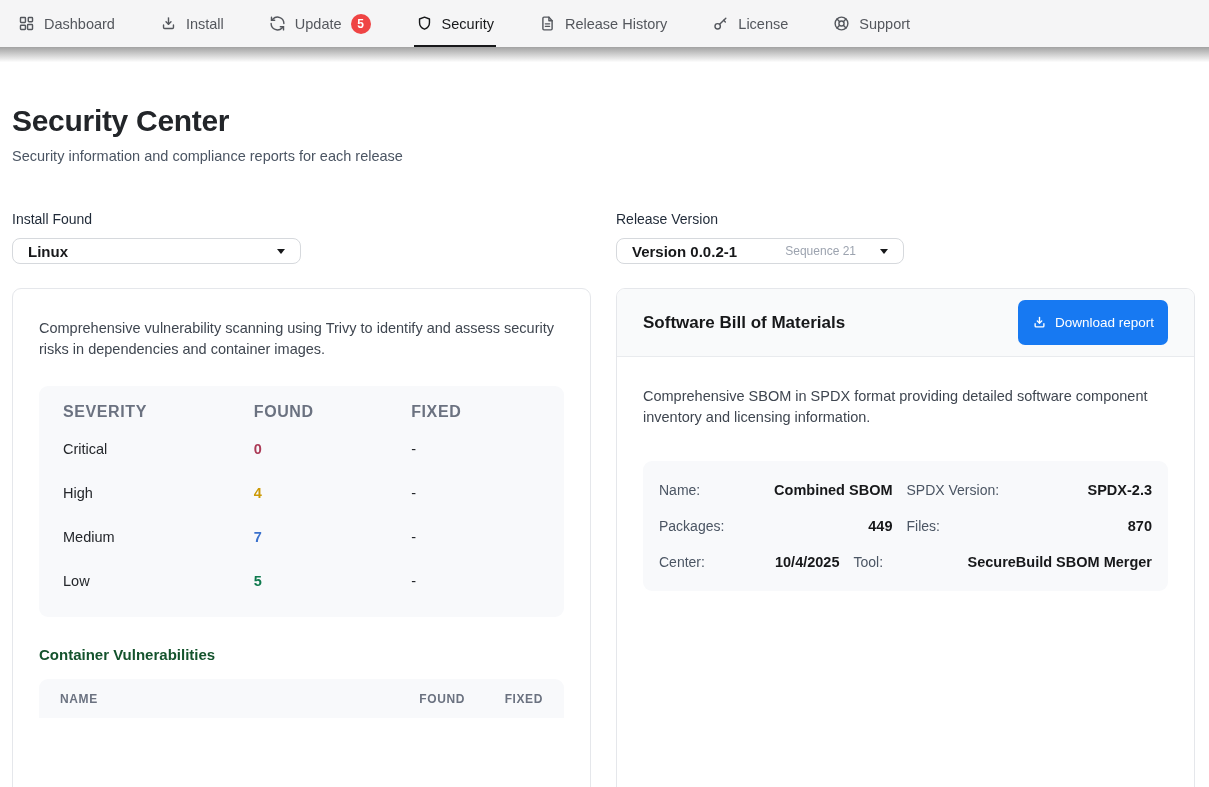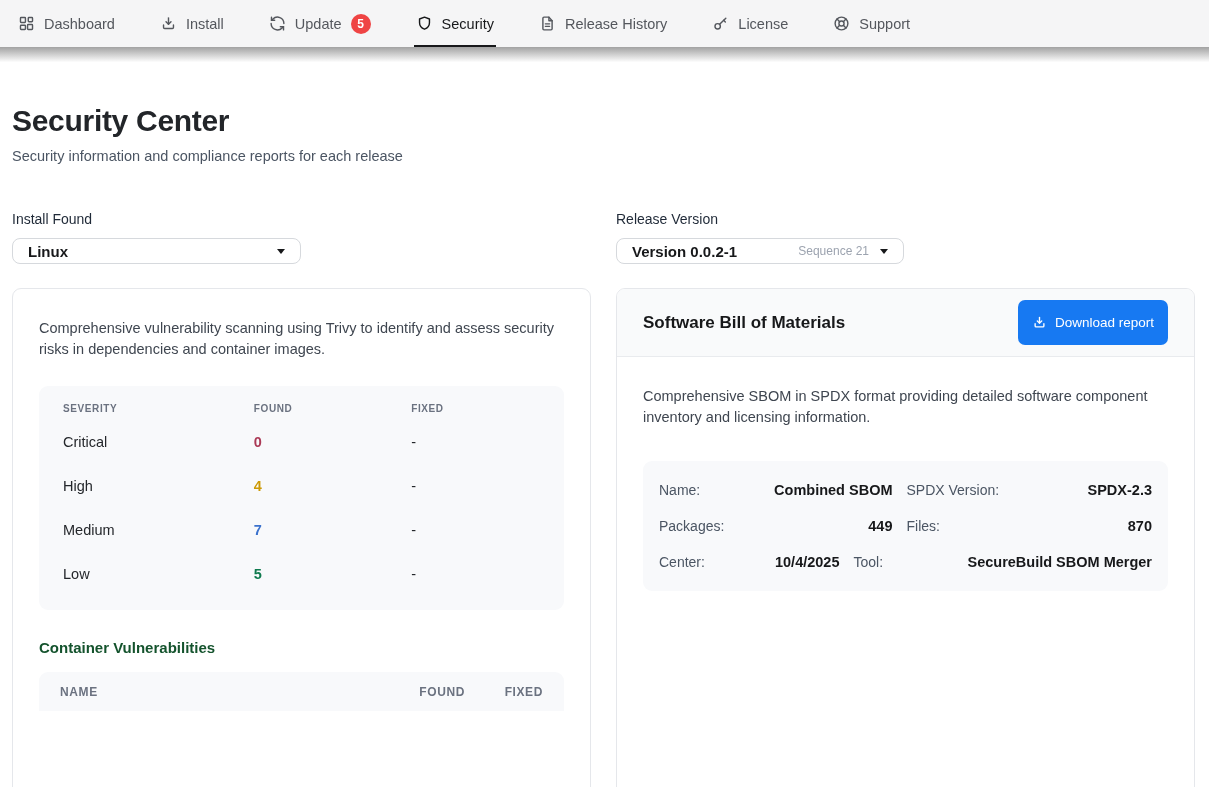--- a/index.html
+++ b/index.html
@@ -28,21 +28,21 @@
   .page-subtitle { margin-top:10px; font-size:14.5px; color:#4b5563; }
 
   .two-col { display:grid; grid-template-columns:1fr 1fr; column-gap:25px; }
   .filters { margin-top:47px; }
   .field-label { font-size:14px; color:#1f2937; margin-bottom:11px; }
   .select { width:289px; height:26px; border:1px solid #d6d9dd; border-radius:8px;
     background:#fff; display:flex; align-items:center; padding:0 15px;
     cursor:pointer; }
   .select-value { font-size:15px; font-weight:700; color:#17181a; }
   .select .spacer { flex:1; }
-  .select-hint { font-size:12px; color:#9ca3af; margin-right:11px; }
+  .select-hint { font-size:12px; color:#9ca3af; margin-right:24px; }
   .caret { width:0; height:0; border-left:4.5px solid transparent;
     border-right:4.5px solid transparent; border-top:5.5px solid #17181a; }
   .release-select { width:288px; }
 
   
   .cards { margin-top:24px; align-items:stretch; }
   .card { border:1px solid #e5e7eb; border-radius:9px; background:#fff;
     overflow:hidden; min-height:560px; }
   .card-header { height:68px; background:#f9fafb; border-bottom:1px solid #e9ebee;
     display:flex; align-items:center; padding:0 26px; }
@@ -53,21 +53,21 @@
   .btn-primary { margin-left:auto; display:flex; align-items:center; gap:8px;
     background:#1779f2; color:#fff; border:none; border-radius:7px;
     padding:15px 14px; font-size:13.5px; font-weight:500; cursor:pointer;
     font-family:inherit; }
 
   
   .sev-table { margin-top:26px; background:#f8f9fb; border-radius:9px;
     padding:17px 0 14px; }
   .sev-row { display:grid; grid-template-columns:40% 33% 27%; padding:0 24px;
     align-items:center; }
-  .sev-head { font-size:10px; font-weight:700; letter-spacing:0.6px;
+  .sev-head { font-size:16px; font-weight:700; letter-spacing:0.6px;
     text-transform:uppercase; color:#6b7280; padding-bottom:6px; }
   .sev-data { height:44px; font-size:14.5px; color:#24272b; }
   .sev-num { font-weight:600; }
   .sev-dash { color:#24272b; }
 
   
   .sub-title { margin-top:29px; font-size:15px; font-weight:600; color:#14532d; }
   .cv-table { margin-top:16px; background:#f8f9fb; border-radius:9px 9px 0 0; }
   .cv-head-row { display:grid; grid-template-columns:1fr 95px 78px;
     align-items:center; height:39px; padding:0 21px; font-size:12px;

